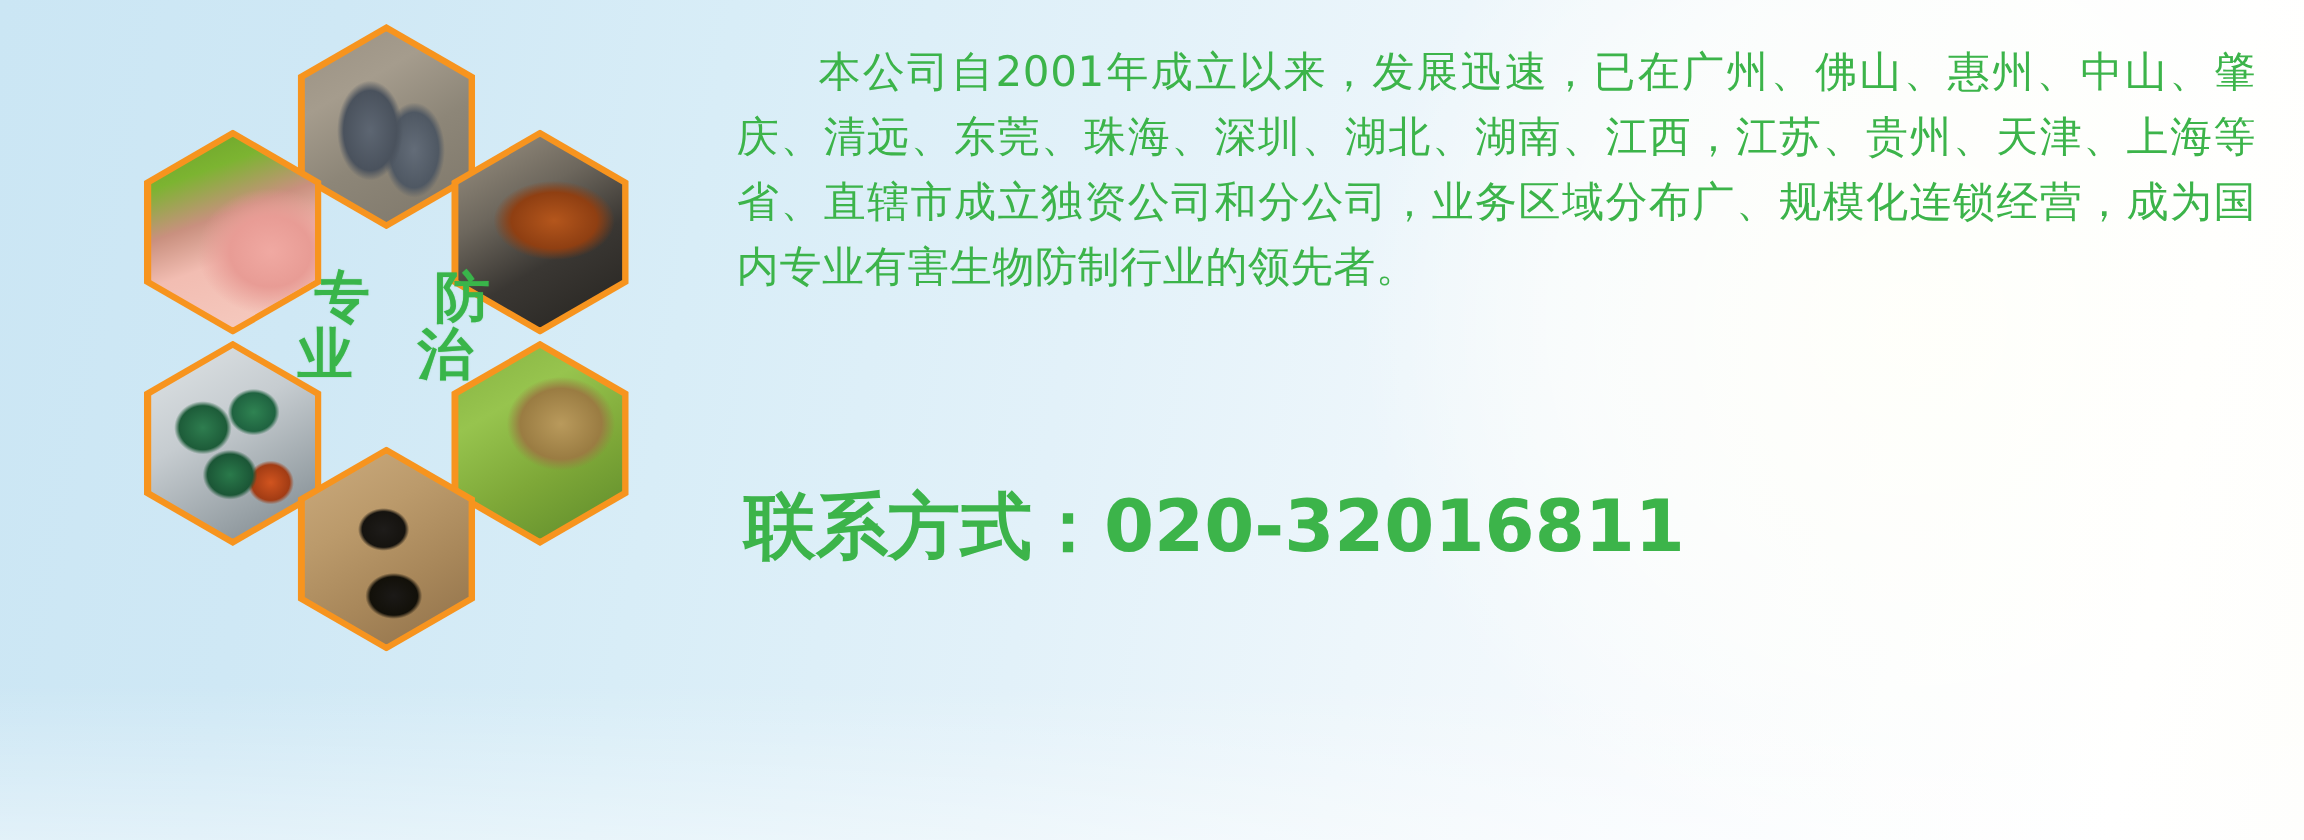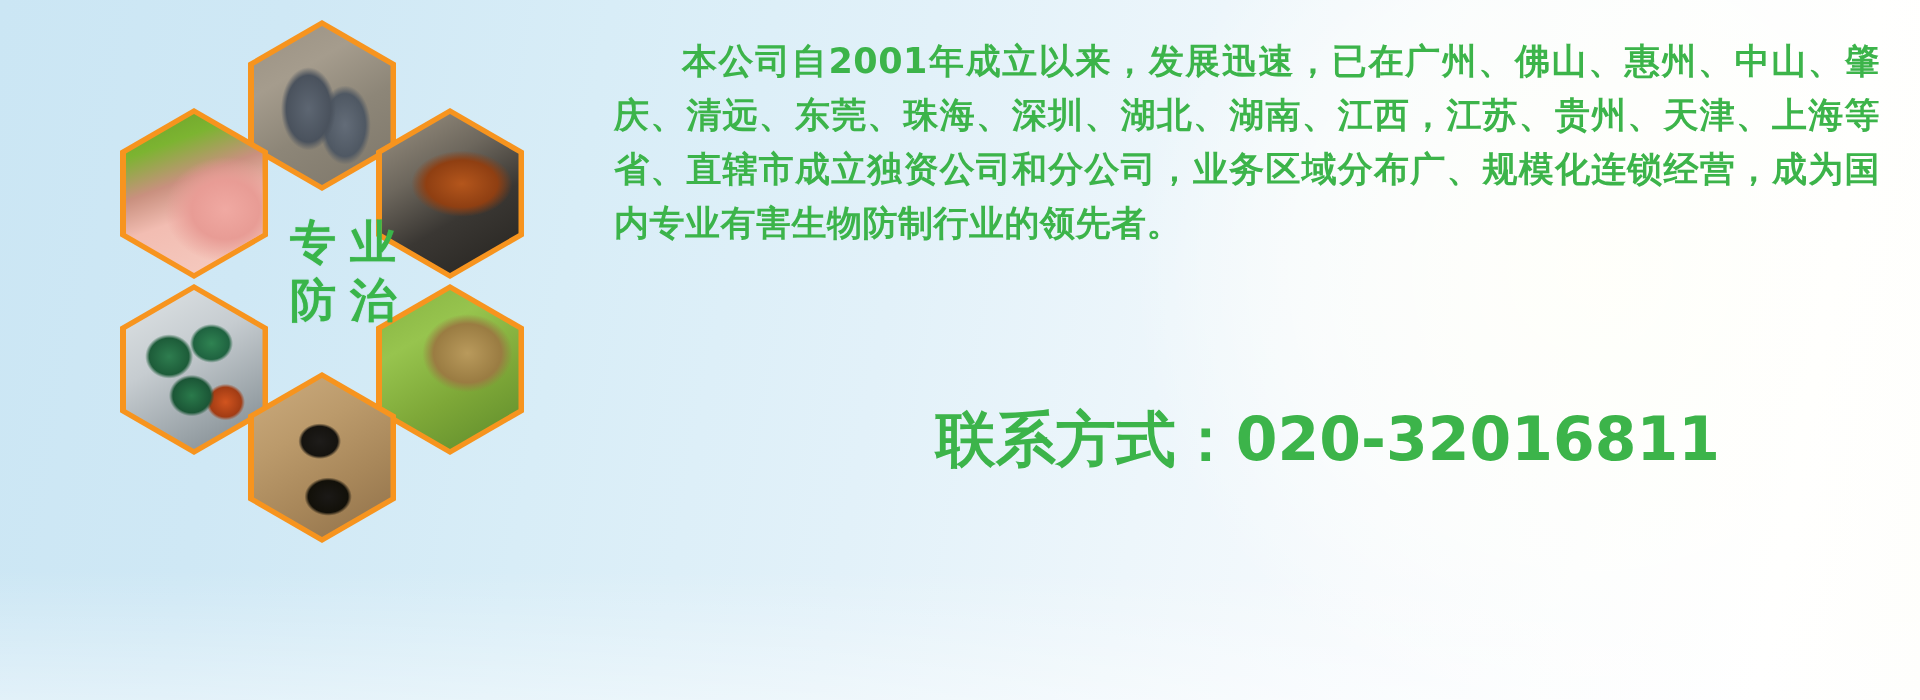--- a/index.html
+++ b/index.html
@@ -47,21 +47,21 @@
     position:relative;overflow:hidden;
     display:flex;align-items:center;justify-content:center;
   }
   .hex .inner .art{position:absolute;inset:-2px;}
 
   
   .hex.center .clip{background:transparent;}
   .hex.center .inner{background:transparent;}
   #centerLabel{
     position:absolute;left:248px;top:176px;width:190px;height:190px;
-    display:flex;flex-direction:column;align-items:center;justify-content:center;
+    display:flex;flex-direction:row;align-items:center;justify-content:center;
     gap:10px;pointer-events:none;
   }
   #centerLabel span{
     color:#39b54a;font-size:46px;font-weight:bold;letter-spacing:14px;
     text-indent:14px;line-height:1.05;
     font-family:"DejaVu Sans","Liberation Sans",sans-serif;
     text-shadow:0 0 1px rgba(57,181,74,.6);
   }
 
   
@@ -102,34 +102,34 @@
   }
 
   
   #copy{
     position:absolute;left:614px;top:34px;width:1266px;
   }
   #copy p{
     margin:0;
     color:#3cb44a;
     font-size:35px;
-    font-weight:bold;
+    font-weight:normal;
     line-height:54px;
     letter-spacing:.5px;
     text-indent:68px;
     text-align:justify;
     text-justify:inter-ideograph;
     font-family:"DejaVu Sans","Liberation Sans",sans-serif;
   }
   #contact{
     position:absolute;left:620px;top:400px;width:1100px;
     color:#3cb44a;font-weight:bold;
     font-family:"DejaVu Sans","Liberation Sans",sans-serif;
   }
-  #contact .line1{font-size:60px;line-height:78px;white-space:nowrap;text-align:right;}
+  #contact .line1{font-size:60px;line-height:78px;white-space:nowrap;}
   #contact .line2{font-size:60px;line-height:78px;padding-left:286px;white-space:nowrap;}
 </style>
 </head>
 <body>
 
 <div id="banner">
 
   <div id="glow"></div>
 
   <div id="comb">

